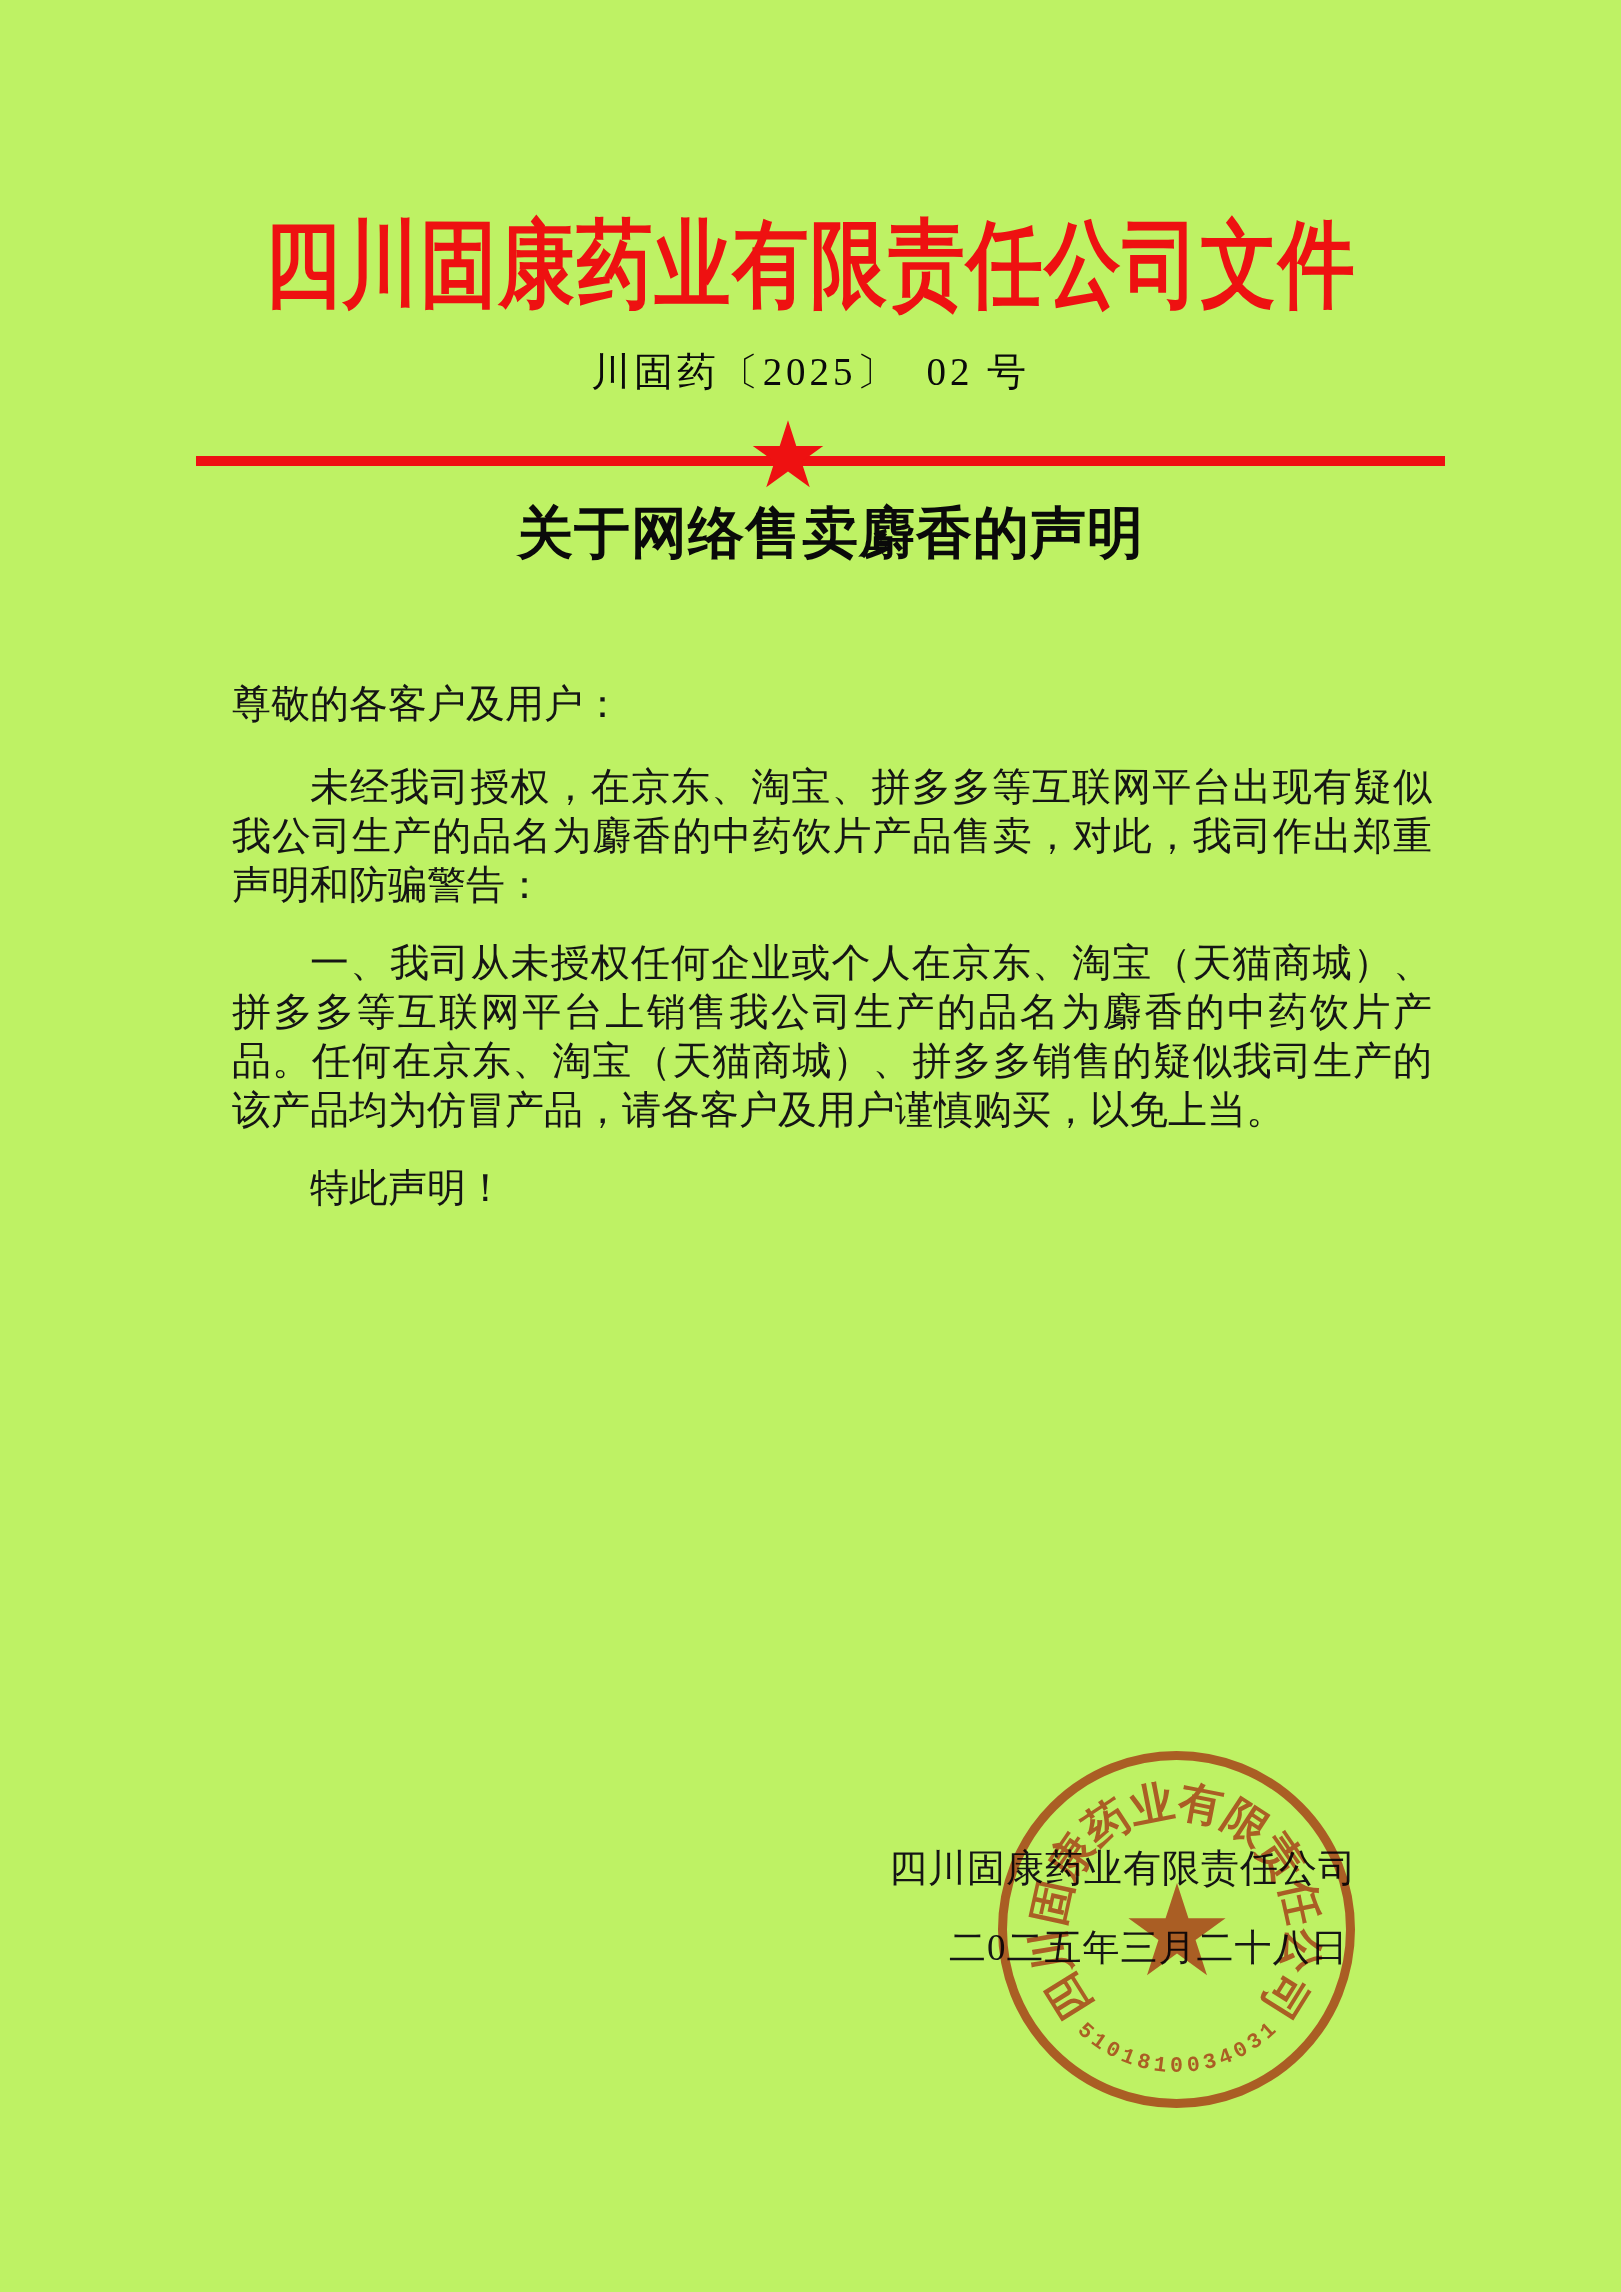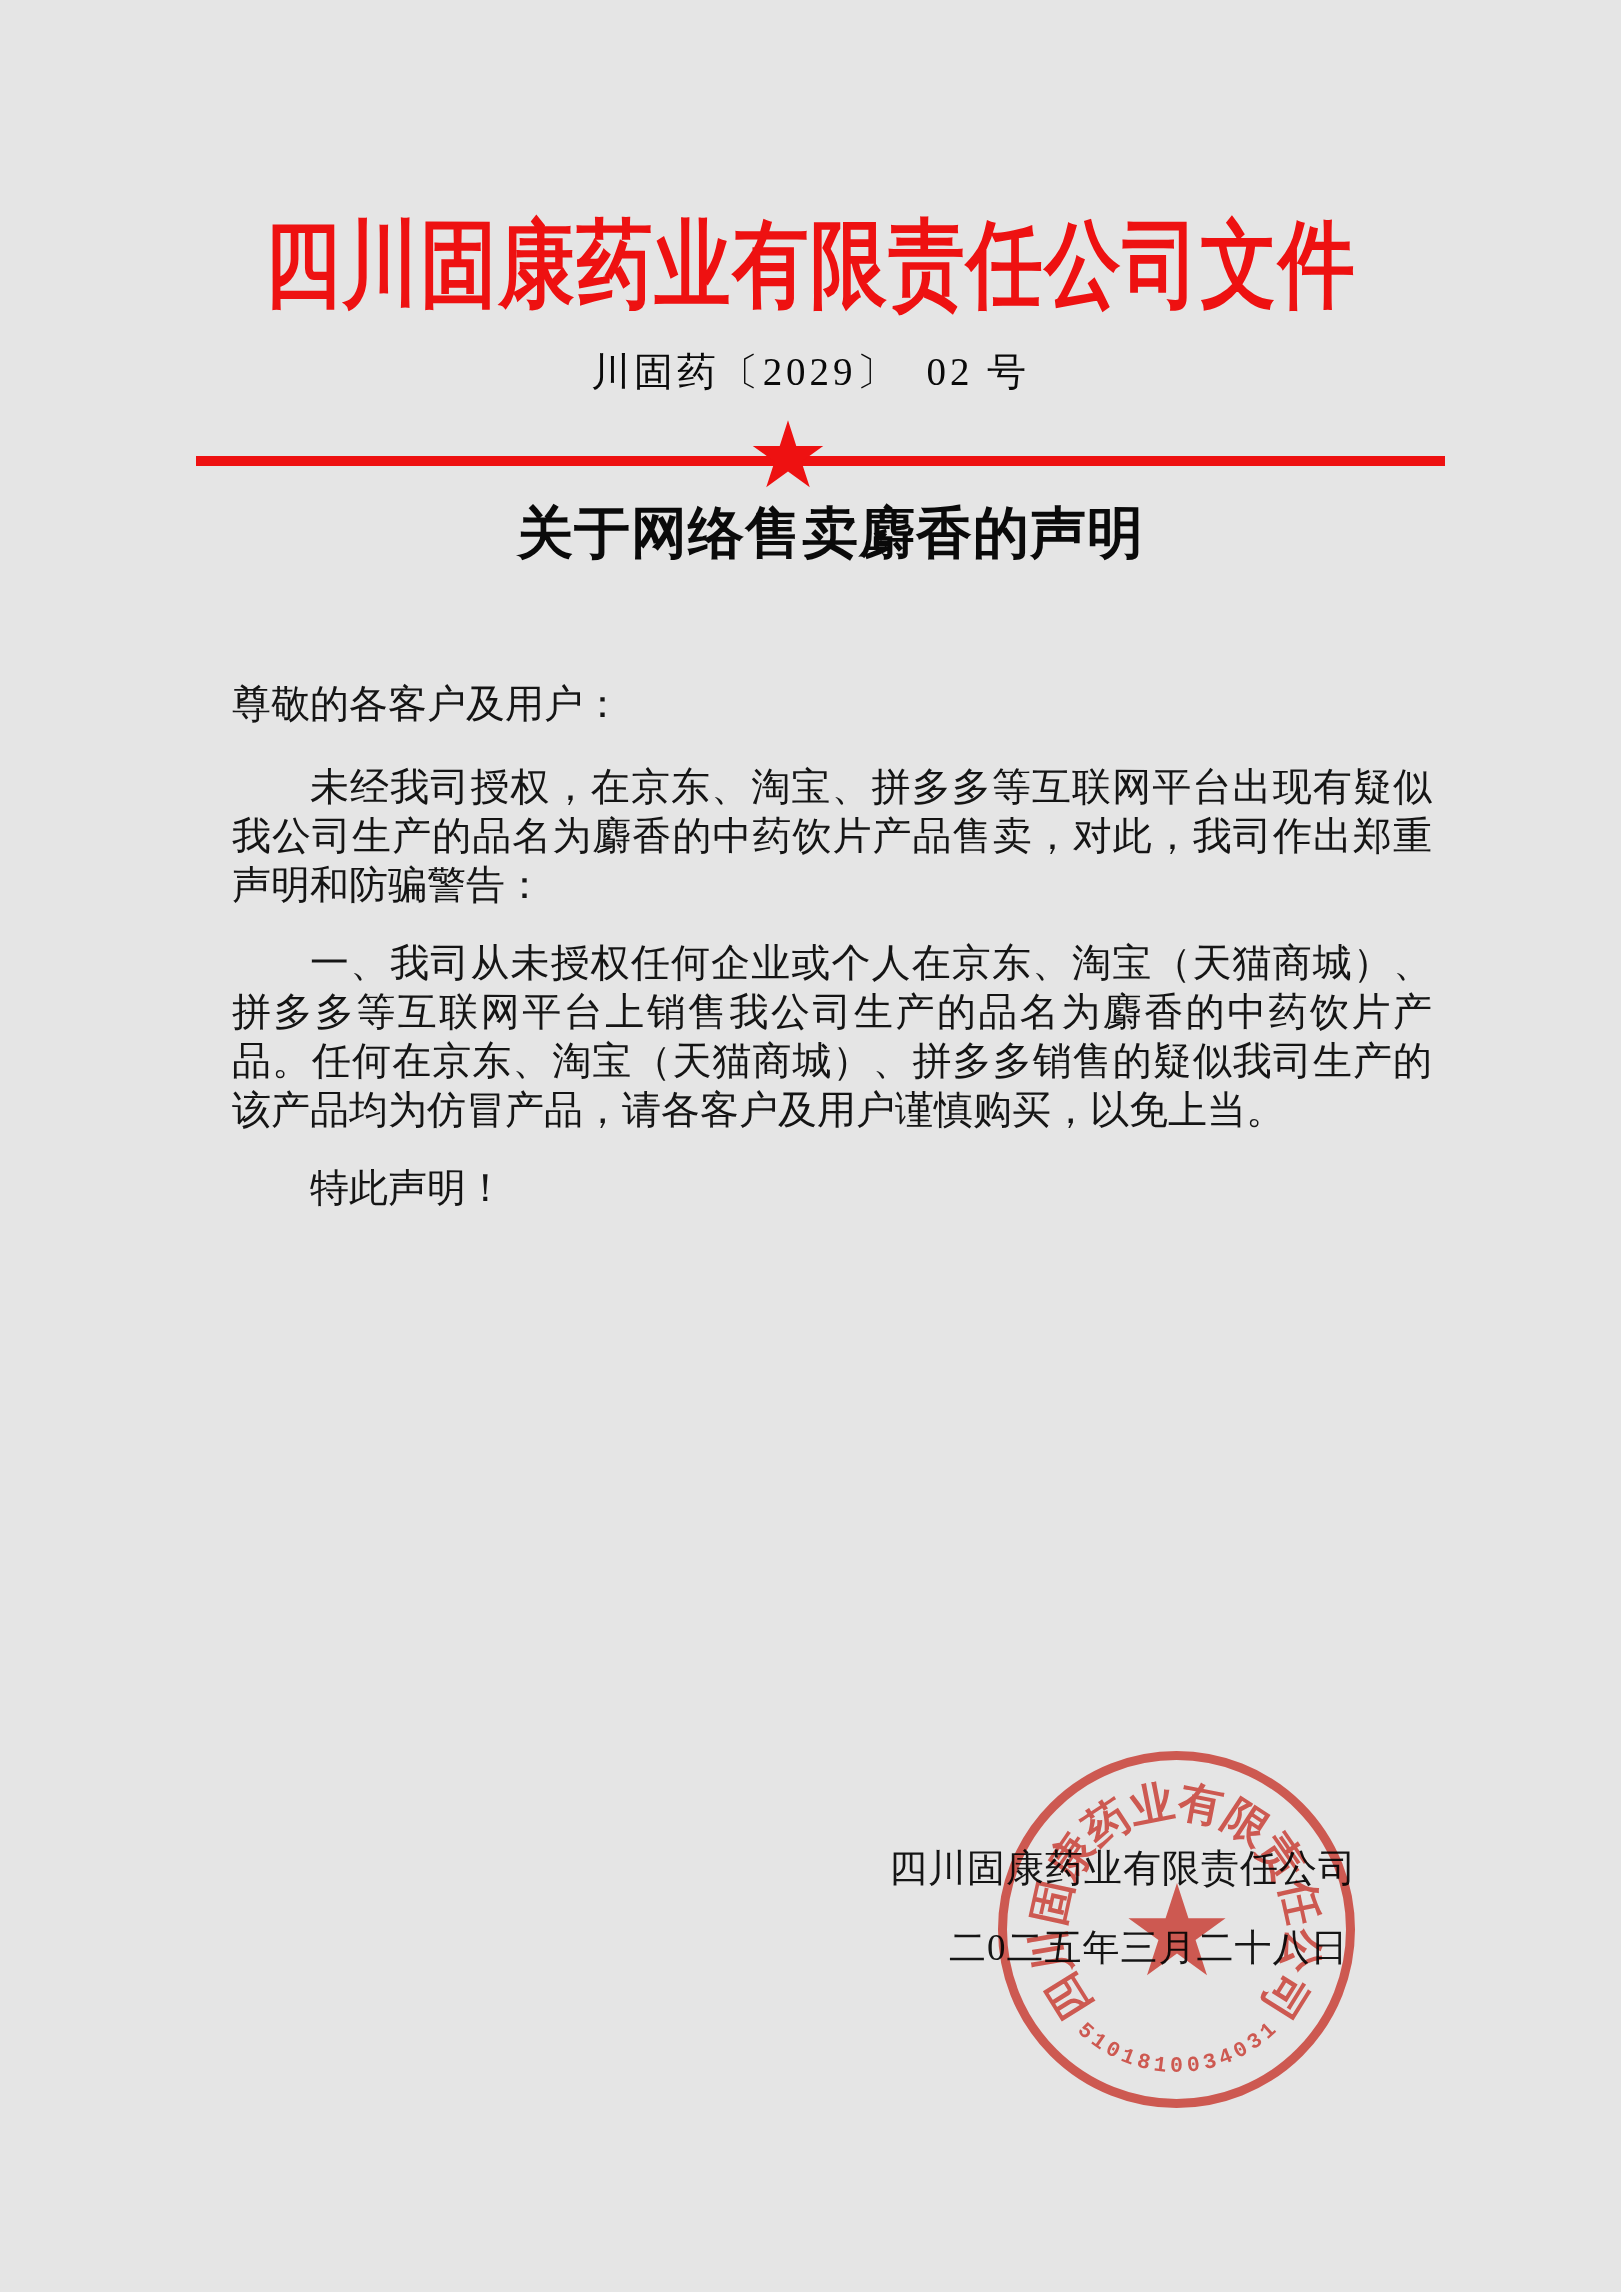--- a/index.html
+++ b/index.html
@@ -1,17 +1,17 @@
 <!DOCTYPE html>
 <html style="--header-red: #ee1111; --seal-red: #e24b41;"><head>
 <meta charset="utf-8">
 <style>
   html, body { margin:0; padding:0; background:#ffffff; }
   .page {
-    position:relative; width:1621px; height:2293px; background:#e5e5e5;
+    position:relative; width:1621px; height:2293px; background:#bef264;
     overflow:hidden; color:#111;
     font-family:"Liberation Serif","DejaVu Serif",serif;
   }
 
   
   .header-title {
     position:absolute; top:202px; left:0; right:0; text-align:center;
     font-size:76px; font-weight:bold; letter-spacing:2px; white-space:nowrap;
     color:var(--header-red,#ee1111);
     transform:scaleY(1.25); transform-origin:50% 0;
@@ -85,21 +85,21 @@
     margin:-47px 0 0 -51px;
   }
 </style>
 </head>
 <body>
 
 <div class="page">
 
   <div class="header-title">四川固康药业有限责任公司文件</div>
 
-  <div class="doc-number">川固药〔2029〕  02 号</div>
+  <div class="doc-number">川固药〔2025〕  02 号</div>
 
   <div class="divider-line"></div>
 
   <svg class="divider-star" viewBox="0 0 100 95" xmlns="http://www.w3.org/2000/svg">
     <polygon points="50,0 61.2,34.5 97.6,34.5 68.2,55.9 79.4,90.5 50,69.1 20.6,90.5 31.8,55.9 2.4,34.5 38.8,34.5" fill="#ee1111"></polygon>
   </svg>
 
   <div class="doc-title">关于网络售卖麝香的声明</div>
 
   <div class="body-block">

